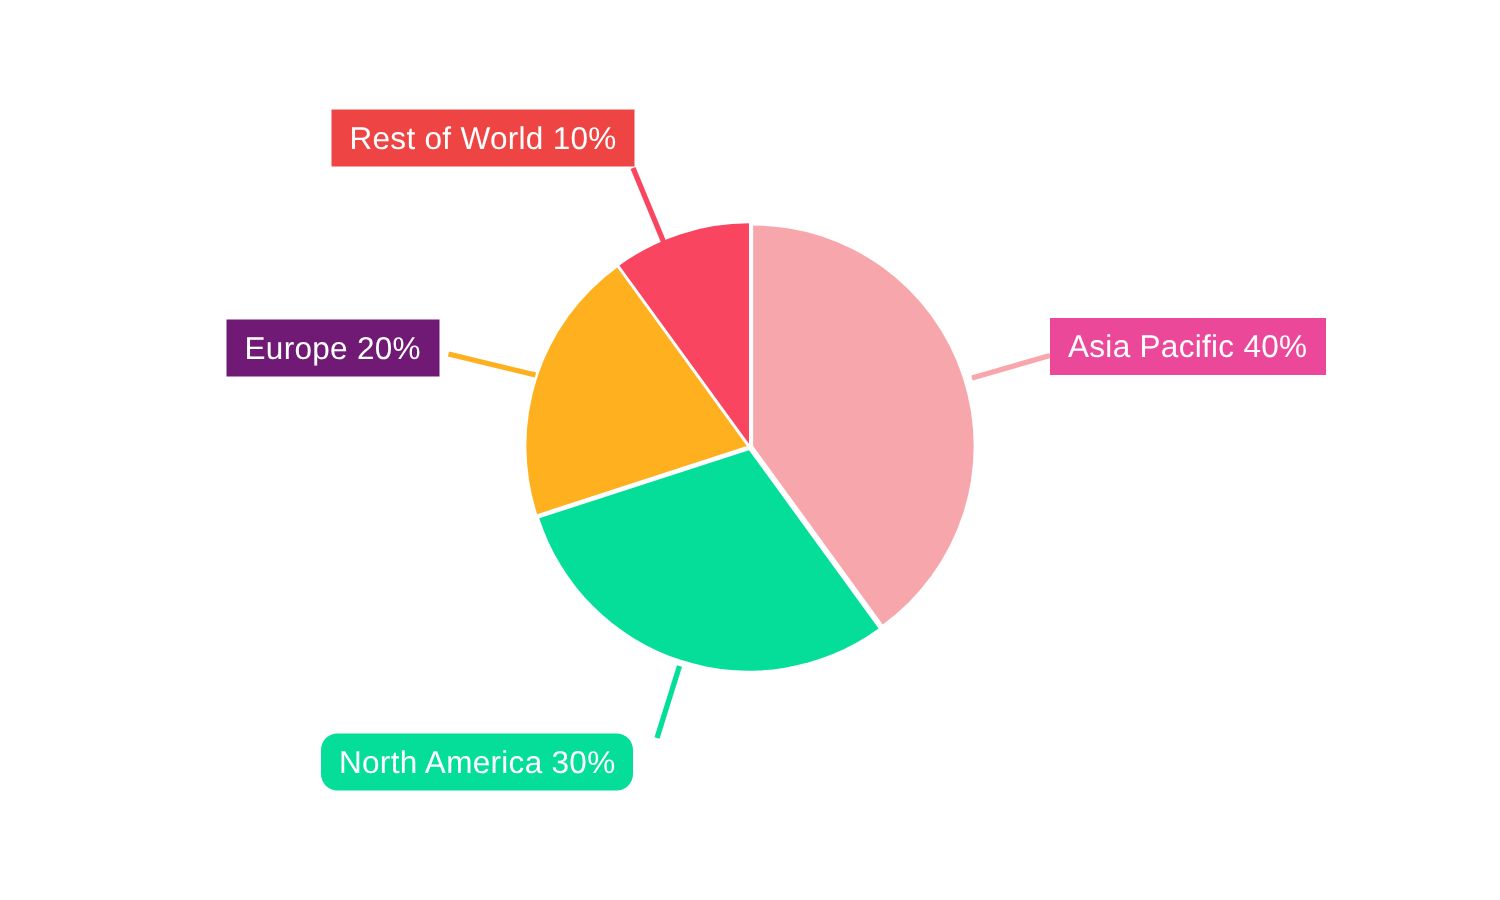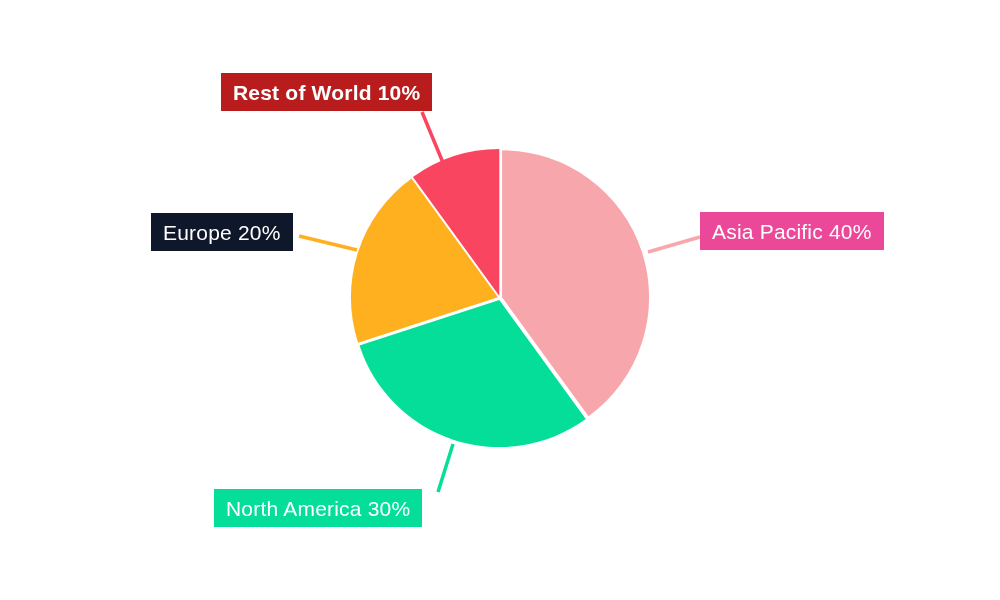--- a/index.html
+++ b/index.html
@@ -31,21 +31,21 @@
     color: #ffffff;
     font-family: "Liberation Sans", sans-serif;
     font-size: 21px;
     line-height: 1;
     letter-spacing: 0.2px;
     white-space: nowrap;
     padding: 0 12px;
     height: 38px;
   }
   #label-asia     { left: 700px; top: 212px; }
-  #label-north    { left: 214px; top: 489px; }
+  #label-north    { left: 214px; top: 489px; border-radius: 11px; }
   #label-europe   { left: 151px; top: 213px; }
   #label-rest     { left: 221px; top: 73px;  }
 </style>
 </head>
 <body>
 
 <div id="stage">
 
   <svg id="pie-svg" viewBox="0 0 1000 600">
 
@@ -65,21 +65,21 @@
   </svg>
 
   <div class="callout-label" id="label-asia" style="background:#ec4899;">
     <span>Asia Pacific 40%</span>
   </div>
 
   <div class="callout-label" id="label-north" style="background:#04DE98;">
     <span>North America 30%</span>
   </div>
 
-  <div class="callout-label" id="label-europe" style="background:#0f172a;">
+  <div class="callout-label" id="label-europe" style="background:#701a75;">
     <span>Europe 20%</span>
   </div>
 
-  <div class="callout-label" id="label-rest" style="background:#b91c1c;font-weight:bold;">
+  <div class="callout-label" id="label-rest" style="background:#ef4444;">
     <span>Rest of World 10%</span>
   </div>
 
 </div>
 
 </body></html>

